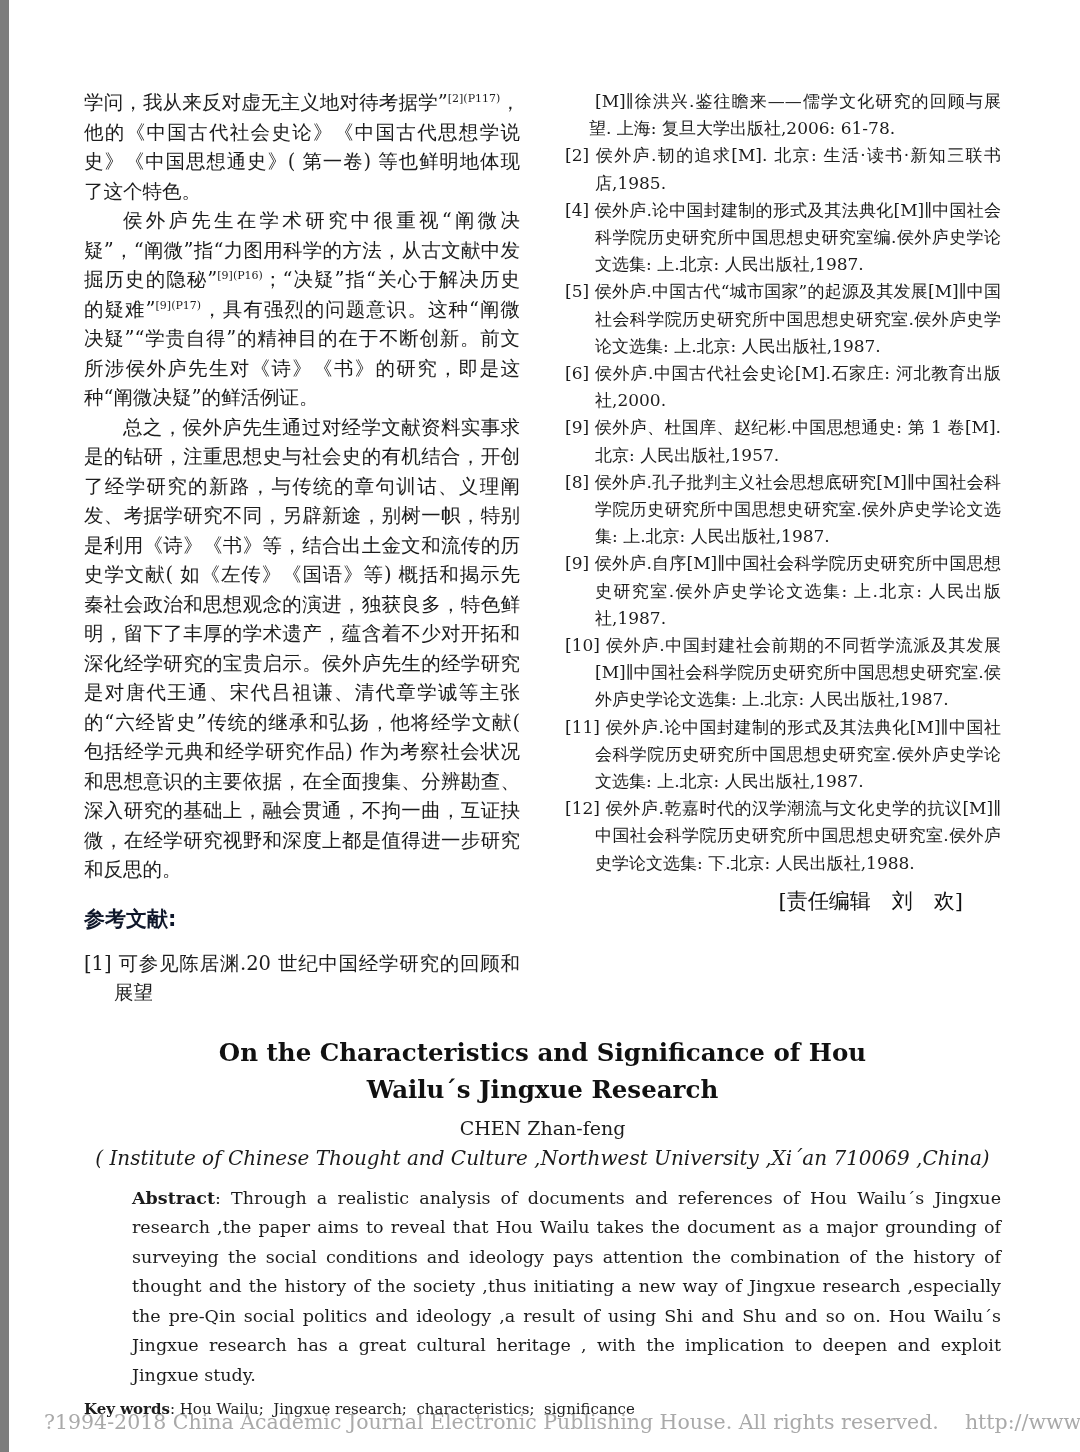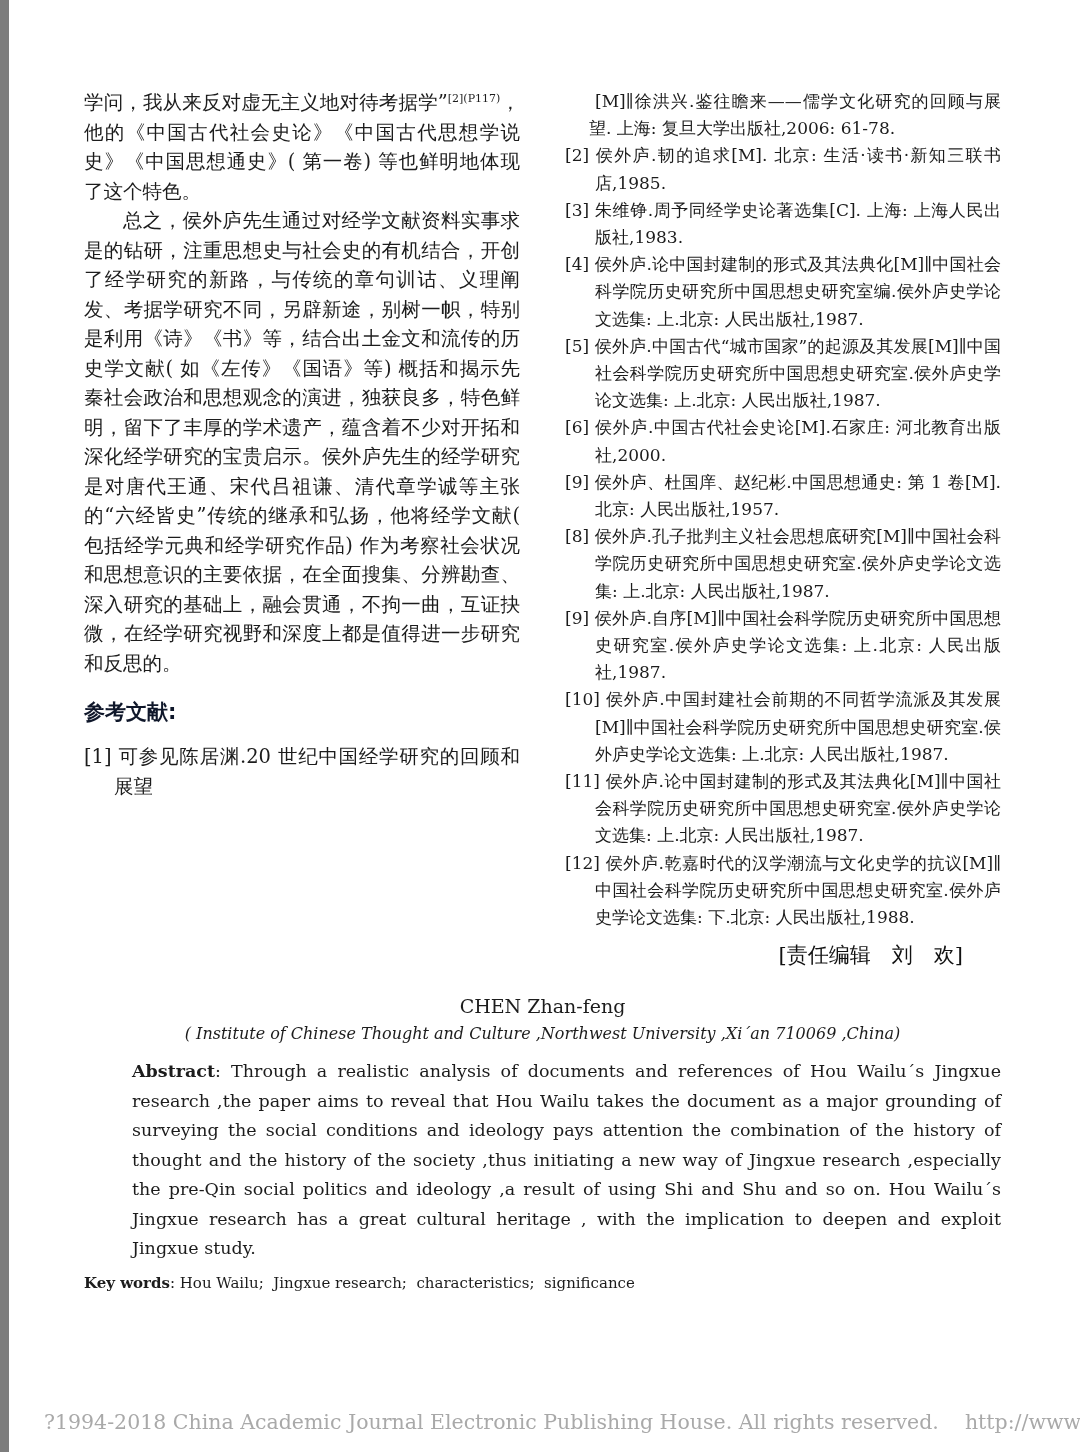--- a/index.html
+++ b/index.html
@@ -65,21 +65,21 @@
   .english { margin-top: 26px; }
   .eng-title {
     text-align: center;
     font-weight: bold;
     font-size: 24.5px;
     line-height: 37px;
     color: #111;
     margin: 0;
   }
   .eng-author { text-align: center; font-size: 19px; margin-top: 9px; }
-  .eng-affil  { text-align: center; font-style: italic; font-size: 16px; margin-top: 7px; }
+  .eng-affil  { text-align: center; font-style: italic; font-size: 20px; margin-top: 7px; }
   .eng-abstract {
     margin-top: 14px;
     font-size: 17.5px;
     line-height: 29.5px;
     text-align: justify;
     margin-left: 48px;
   }
   .eng-keywords {
     font-size: 15px;
     line-height: 29.5px;
@@ -106,44 +106,48 @@
 <body>
 
 <div class="page">
   <div class="edge-strip"></div>
 
   <div class="content">
     <div class="columns">
 
       <div class="col body-text">
         <p><span>学问，我从来反对虚无主义地对待考据学”</span><sup class="cite">[2](P117)</sup><span>，他的《中国古代社会史论》《中国古代思想学说史》《中国思想通史》( 第一卷) 等也鲜明地体现了这个特色。</span></p>
+        <p class="indent"><span>侯外庐先生在学术研究中很重视“阐微决疑”，“阐微”指“力图用科学的方法，从古文献中发掘历史的隐秘”</span><sup class="cite">[9](P16)</sup><span>；“决疑”指“关心于解决历史的疑难”</span><sup class="cite">[9](P17)</sup><span>，具有强烈的问题意识。这种“阐微决疑”“学贵自得”的精神目的在于不断创新。前文所涉侯外庐先生对《诗》《书》的研究，即是这种“阐微决疑”的鲜活例证。</span></p>
         <p class="indent">总之，侯外庐先生通过对经学文献资料实事求是的钻研，注重思想史与社会史的有机结合，开创了经学研究的新路，与传统的章句训诂、义理阐发、考据学研究不同，另辟新途，别树一帜，特别是利用《诗》《书》等，结合出土金文和流传的历史学文献( 如《左传》《国语》等) 概括和揭示先秦社会政治和思想观念的演进，独获良多，特色鲜明，留下了丰厚的学术遗产，蕴含着不少对开拓和深化经学研究的宝贵启示。侯外庐先生的经学研究是对唐代王通、宋代吕祖谦、清代章学诚等主张的“六经皆史”传统的继承和弘扬，他将经学文献( 包括经学元典和经学研究作品) 作为考察社会状况和思想意识的主要依据，在全面搜集、分辨勘查、深入研究的基础上，融会贯通，不拘一曲，互证抉微，在经学研究视野和深度上都是值得进一步研究和反思的。</p>
 
         <div class="refs-heading">参考文献:</div>
         <p class="ref">[1] 可参见陈居渊.20 世纪中国经学研究的回顾和展望</p>
       </div>
 
       <div class="col">
         <p class="ref ref-cont">[M]∥徐洪兴.鉴往瞻来——儒学文化研究的回顾与展望. 上海: 复旦大学出版社,2006: 61-78.</p>
         <p class="ref">[2] 侯外庐.韧的追求[M]. 北京: 生活·读书·新知三联书店,1985.</p>
-        <p class="ref">[3] 朱维铮.周予同经学史论著选集[C]. 上海: 上海人民出版社,1983.</p>
         <p class="ref">[4] 侯外庐.论中国封建制的形式及其法典化[M]∥中国社会科学院历史研究所中国思想史研究室编.侯外庐史学论文选集: 上.北京: 人民出版社,1987.</p>
         <p class="ref">[5] 侯外庐.中国古代“城市国家”的起源及其发展[M]∥中国社会科学院历史研究所中国思想史研究室.侯外庐史学论文选集: 上.北京: 人民出版社,1987.</p>
         <p class="ref">[6] 侯外庐.中国古代社会史论[M].石家庄: 河北教育出版社,2000.</p>
         <p class="ref">[9] 侯外庐、杜国庠、赵纪彬.中国思想通史: 第 1 卷[M].北京: 人民出版社,1957.</p>
         <p class="ref">[8] 侯外庐.孔子批判主义社会思想底研究[M]∥中国社会科学院历史研究所中国思想史研究室.侯外庐史学论文选集: 上.北京: 人民出版社,1987.</p>
         <p class="ref">[9] 侯外庐.自序[M]∥中国社会科学院历史研究所中国思想史研究室.侯外庐史学论文选集: 上.北京: 人民出版社,1987.</p>
         <p class="ref">[10] 侯外庐.中国封建社会前期的不同哲学流派及其发展[M]∥中国社会科学院历史研究所中国思想史研究室.侯外庐史学论文选集: 上.北京: 人民出版社,1987.</p>
         <p class="ref">[11] 侯外庐.论中国封建制的形式及其法典化[M]∥中国社会科学院历史研究所中国思想史研究室.侯外庐史学论文选集: 上.北京: 人民出版社,1987.</p>
         <p class="ref">[12] 侯外庐.乾嘉时代的汉学潮流与文化史学的抗议[M]∥中国社会科学院历史研究所中国思想史研究室.侯外庐史学论文选集: 下.北京: 人民出版社,1988.</p>
         <div class="editor-note">[责任编辑　刘　欢]</div>
       </div>
     </div>
 
     <div class="english">
+      <div class="eng-title">
+        <div>On the Characteristics and Significance of Hou</div>
+        <div>Wailu´s Jingxue Research</div>
+      </div>
       <div class="eng-author">CHEN Zhan-feng</div>
       <div class="eng-affil">( Institute of Chinese Thought and Culture ,Northwest University ,Xi´an 710069 ,China)</div>
       <div class="eng-abstract"><span class="lbl">Abstract</span><span>: Through a realistic analysis of documents and references of Hou Wailu´s Jingxue research ,the paper aims to reveal that Hou Wailu takes the document as a major grounding of surveying the social conditions and ideology pays attention the combination of the history of thought and the history of the society ,thus initiating a new way of Jingxue research ,especially the pre-Qin social politics and ideology ,a result of using Shi and Shu and so on.  Hou Wailu´s Jingxue research has a great cultural heritage , with the implication to deepen and exploit Jingxue study.</span></div>
       <div class="eng-keywords"><span class="lbl">Key words</span><span>: Hou Wailu;  Jingxue research;  characteristics;  significance</span></div>
     </div>
   </div>
 
   <div class="page-number">70</div>
   <div class="copyright">?1994-2018 China Academic Journal Electronic Publishing House. All rights reserved.    http://www.cnki.net</div>
 </div>

